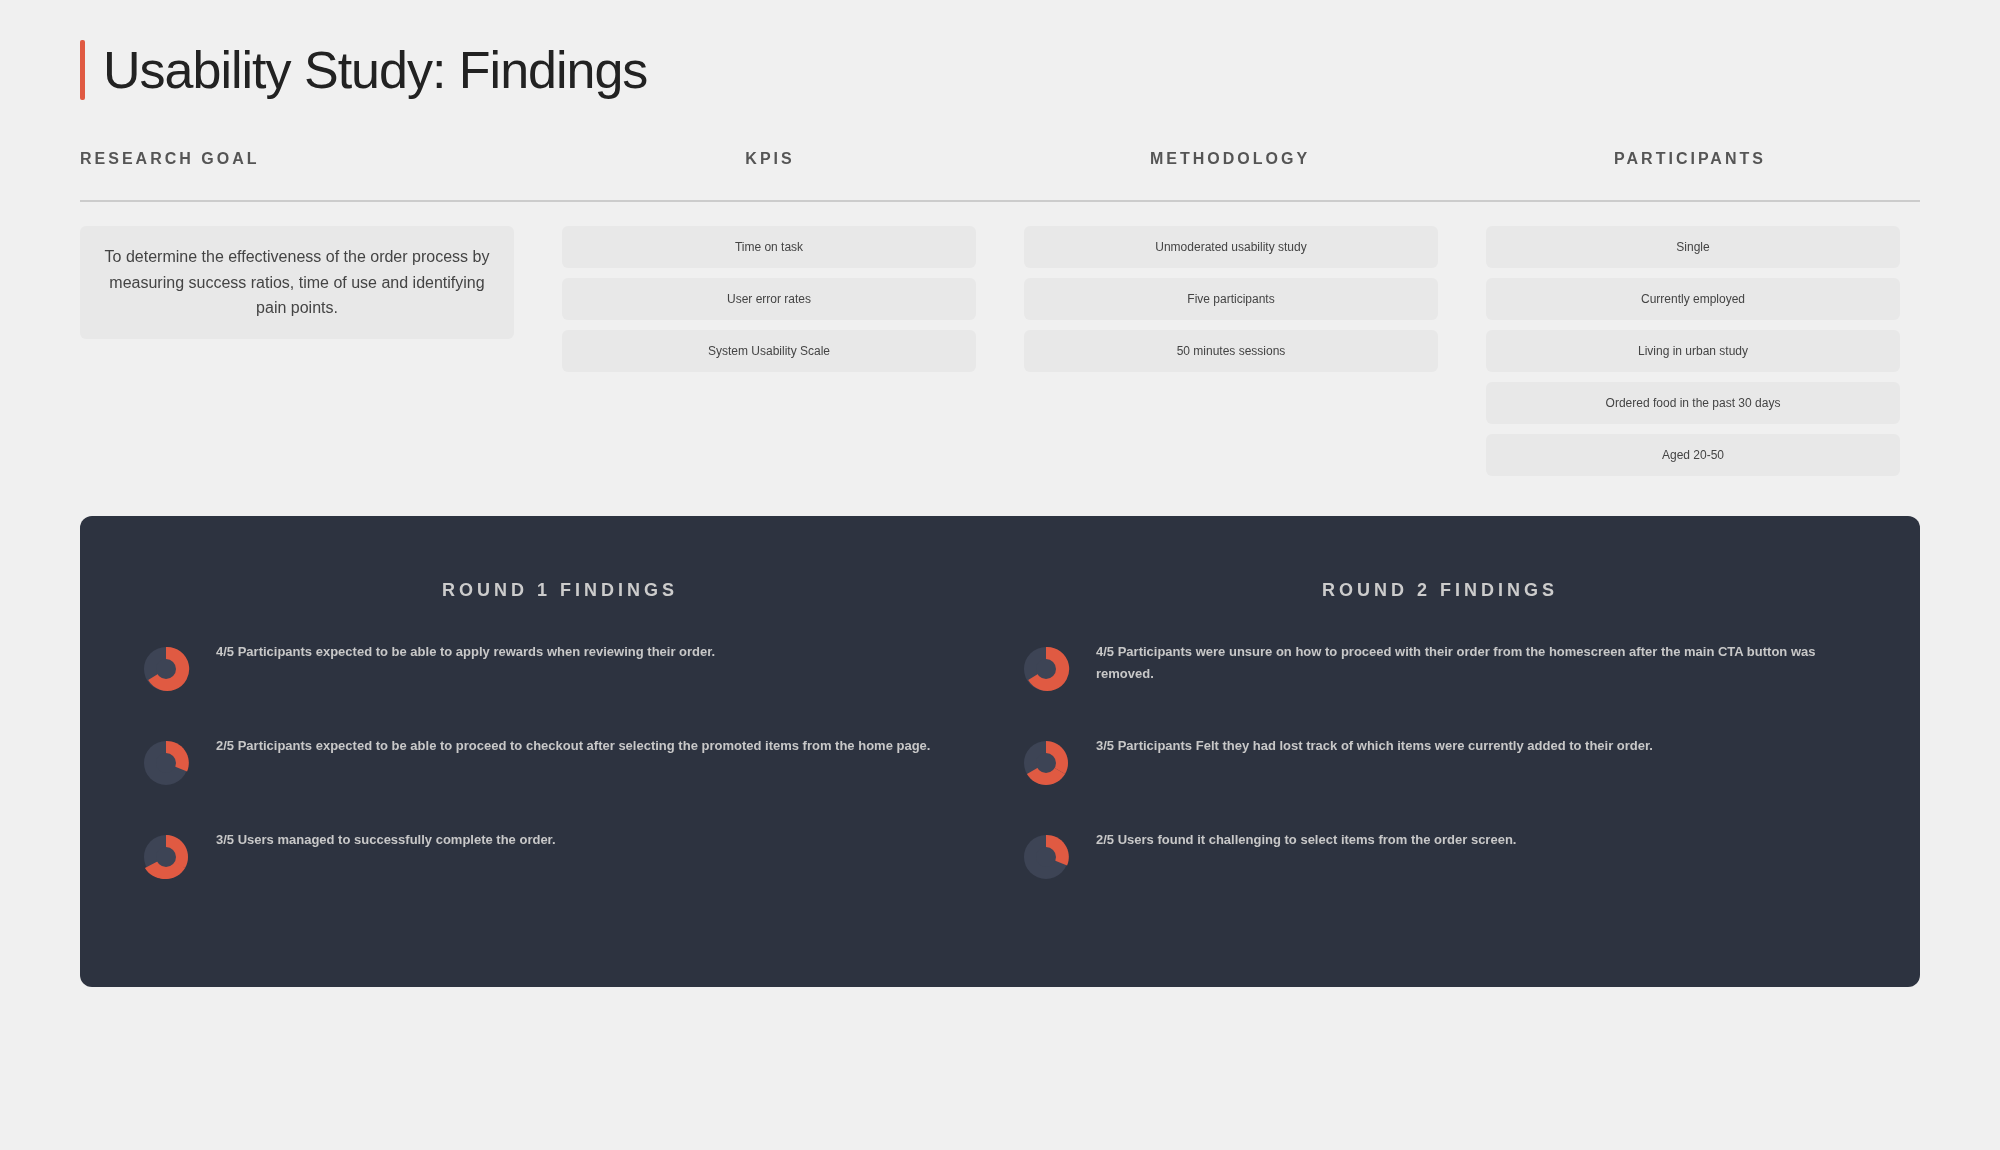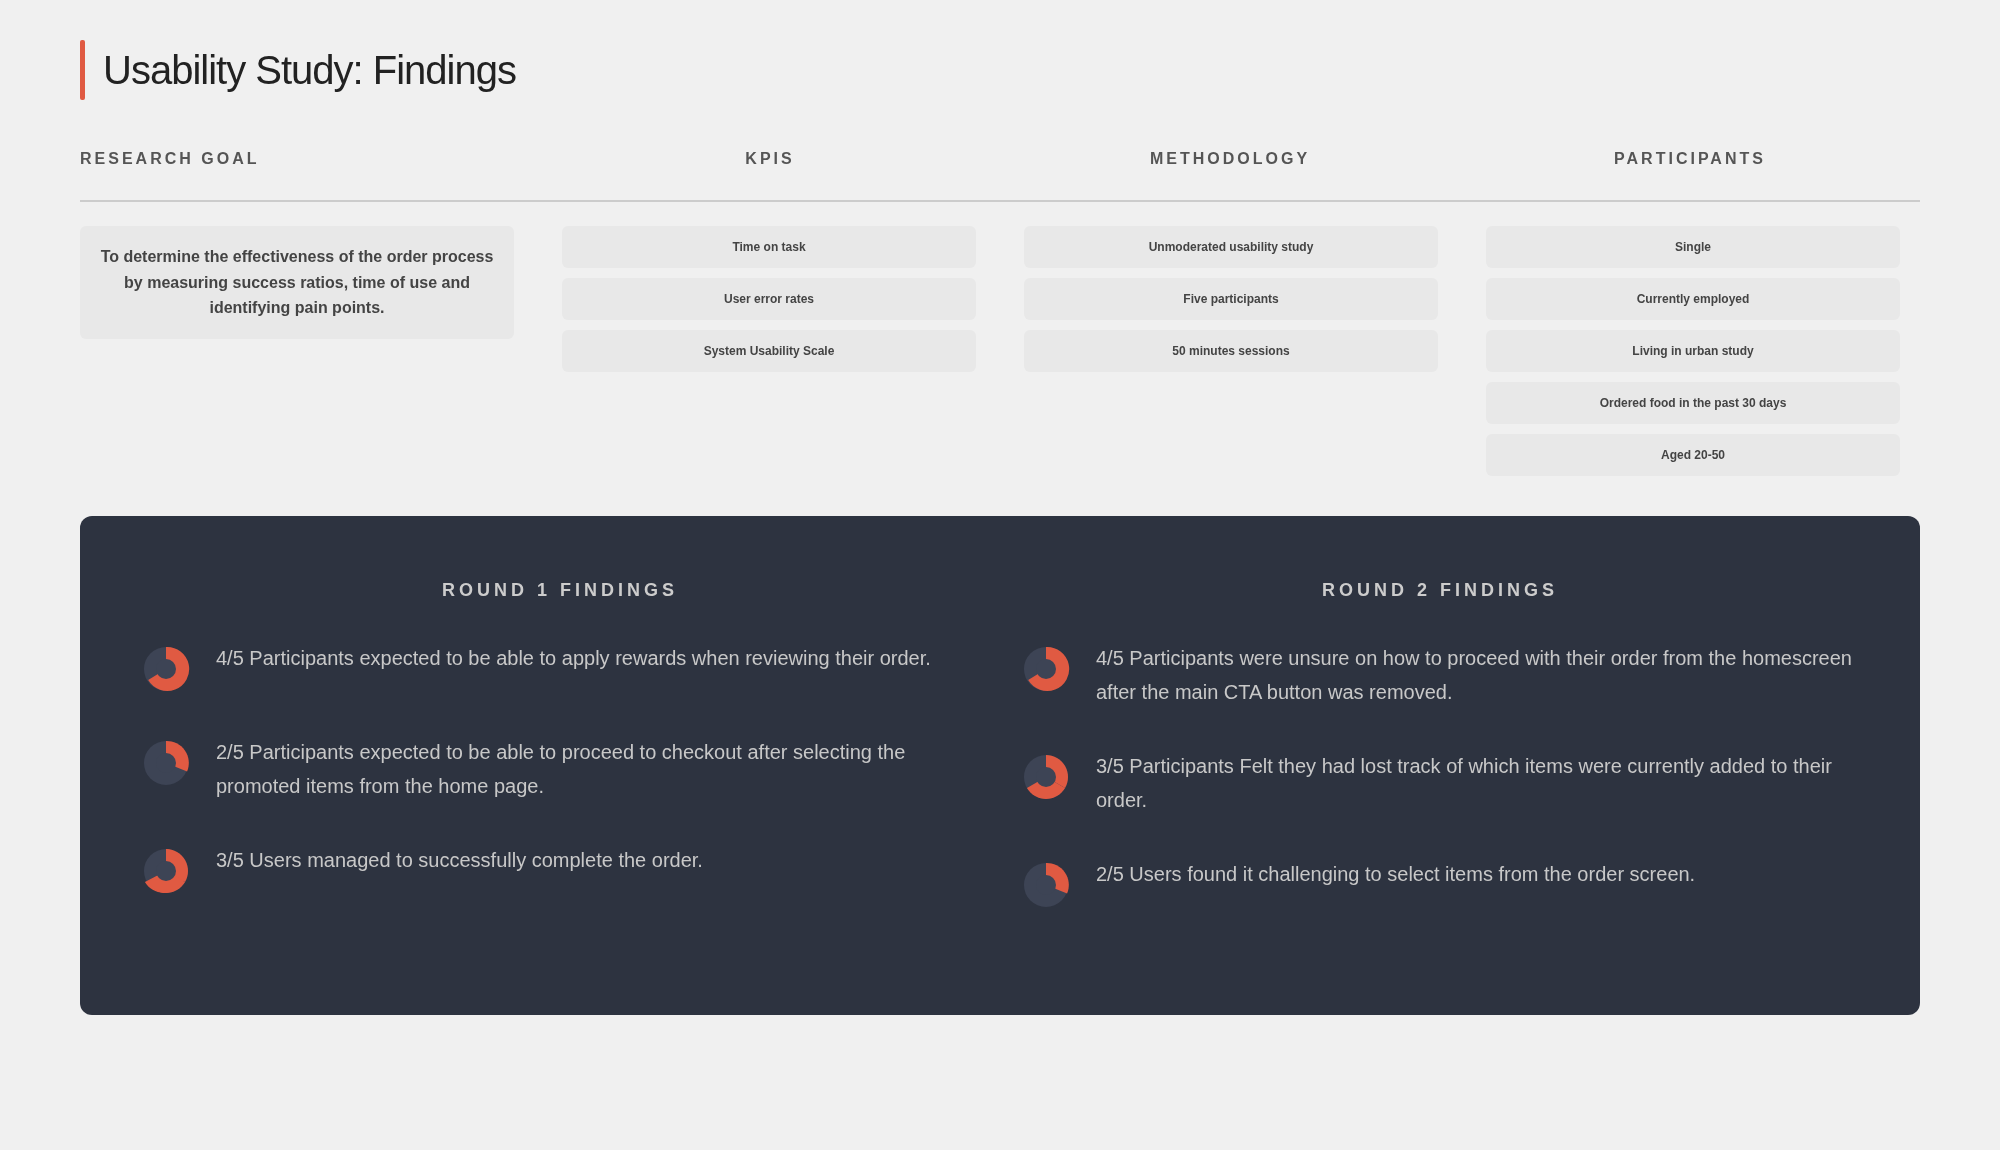--- a/index.html
+++ b/index.html
@@ -19,21 +19,21 @@
     }
     .title-bar {
       width: 5px;
       height: 60px;
       background: #e05a42;
       margin-right: 18px;
       border-radius: 2px;
       flex-shrink: 0;
     }
     .page-title {
-      font-size: 40px;
+      font-size: 52px;
       font-weight: 300;
       color: #222;
       letter-spacing: -1px;
     }
 
     
     .table-section {
       width: 100%;
       margin-bottom: 40px;
     }
@@ -54,21 +54,20 @@
     }
     .col-header.first {
       text-align: left;
     }
 
     .table-body-row {
       display: grid;
       grid-template-columns: 1fr 1fr 1fr 1fr;
       gap: 8px;
       align-items: start;
-      font-weight: bold;
     }
 
     .col-content {
       display: flex;
       flex-direction: column;
       gap: 10px;
       padding: 0 20px;
     }
     .col-content.first {
       padding-left: 0;
@@ -115,24 +114,25 @@
     }
 
     .finding-item {
       display: flex;
       align-items: flex-start;
       gap: 24px;
       margin-bottom: 40px;
     }
 
     .finding-text {
-      font-size: 20px;
+      font-size: 13px;
       color: #c8c8c8;
       line-height: 1.7;
       flex: 1;
+      font-weight: bold;
     }
 
     
     .pie-icon {
       width: 52px;
       height: 52px;
       flex-shrink: 0;
       margin-top: 2px;
     }
   </style>

